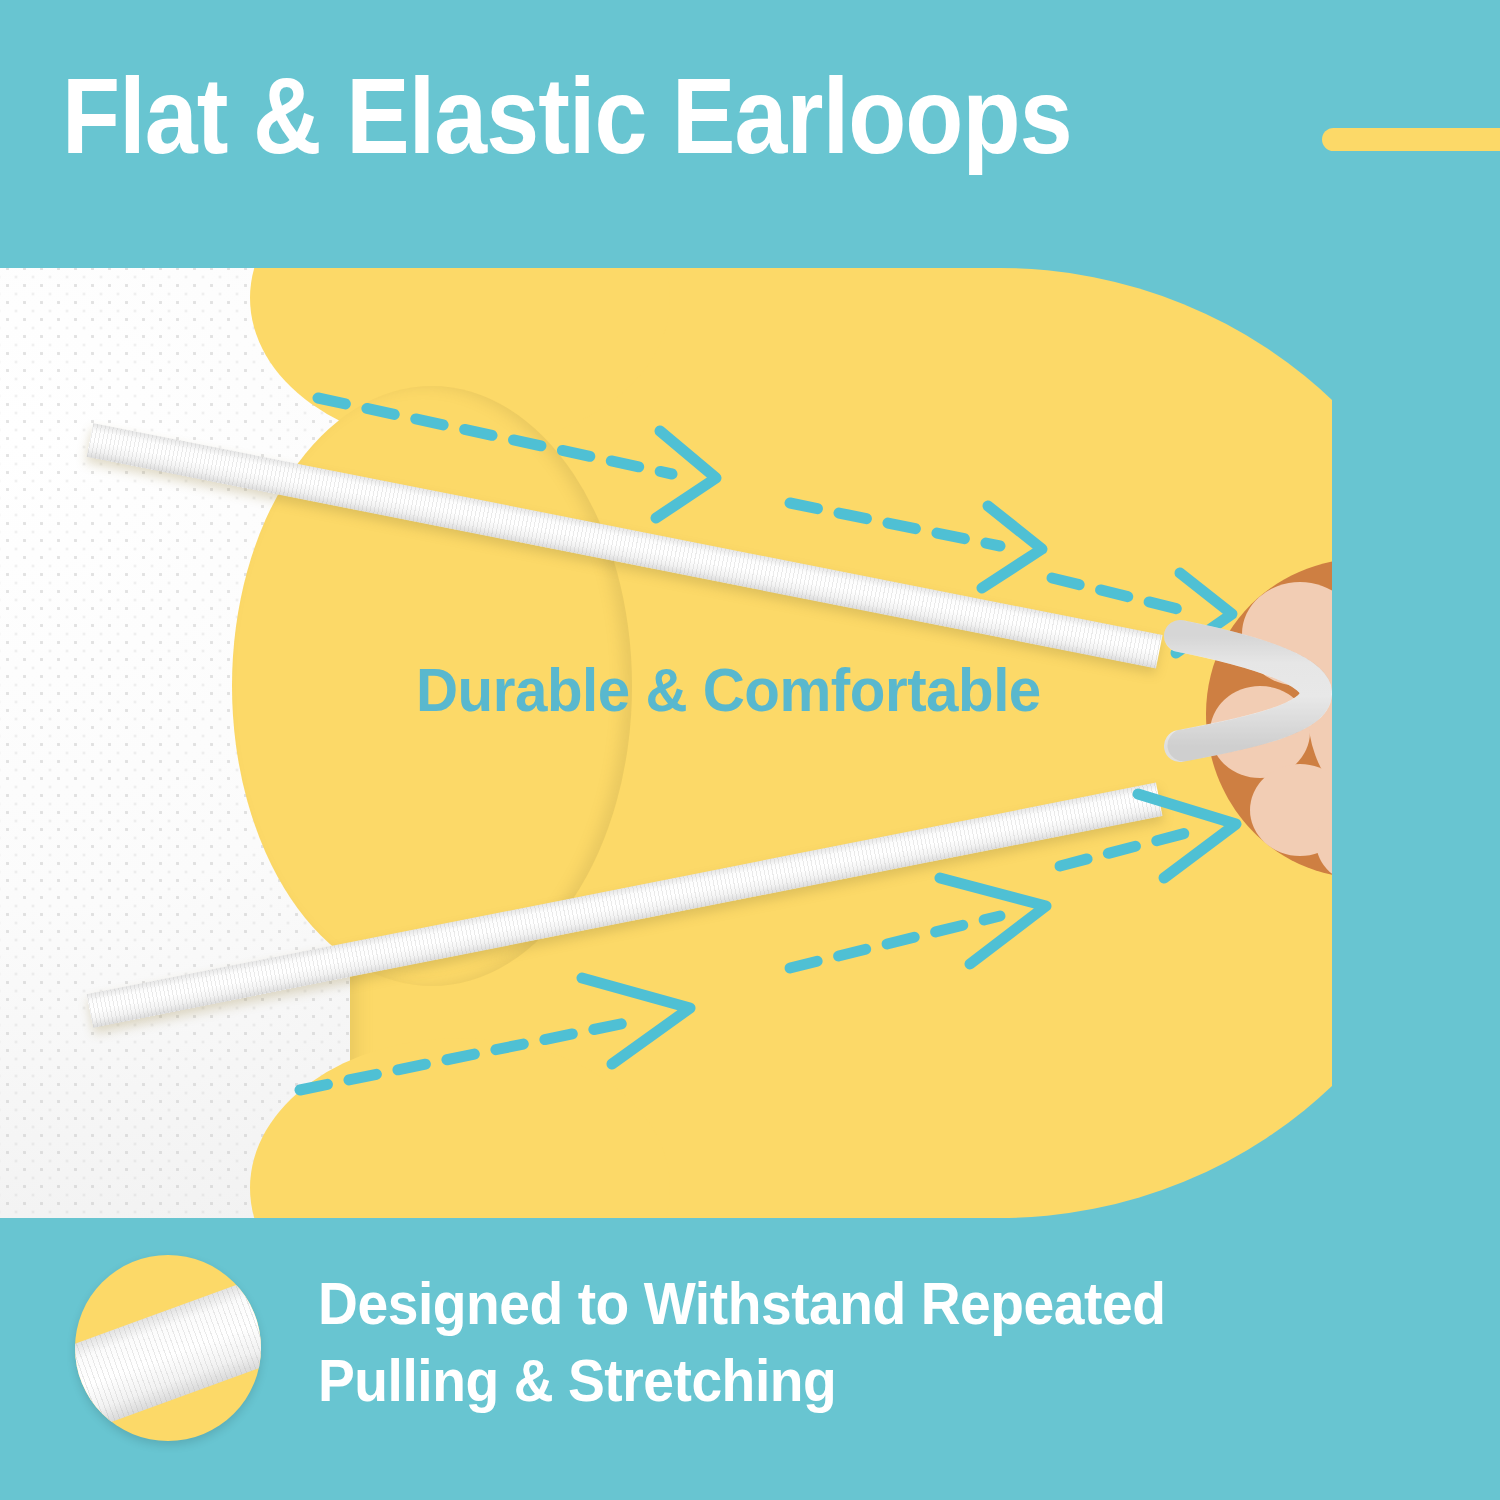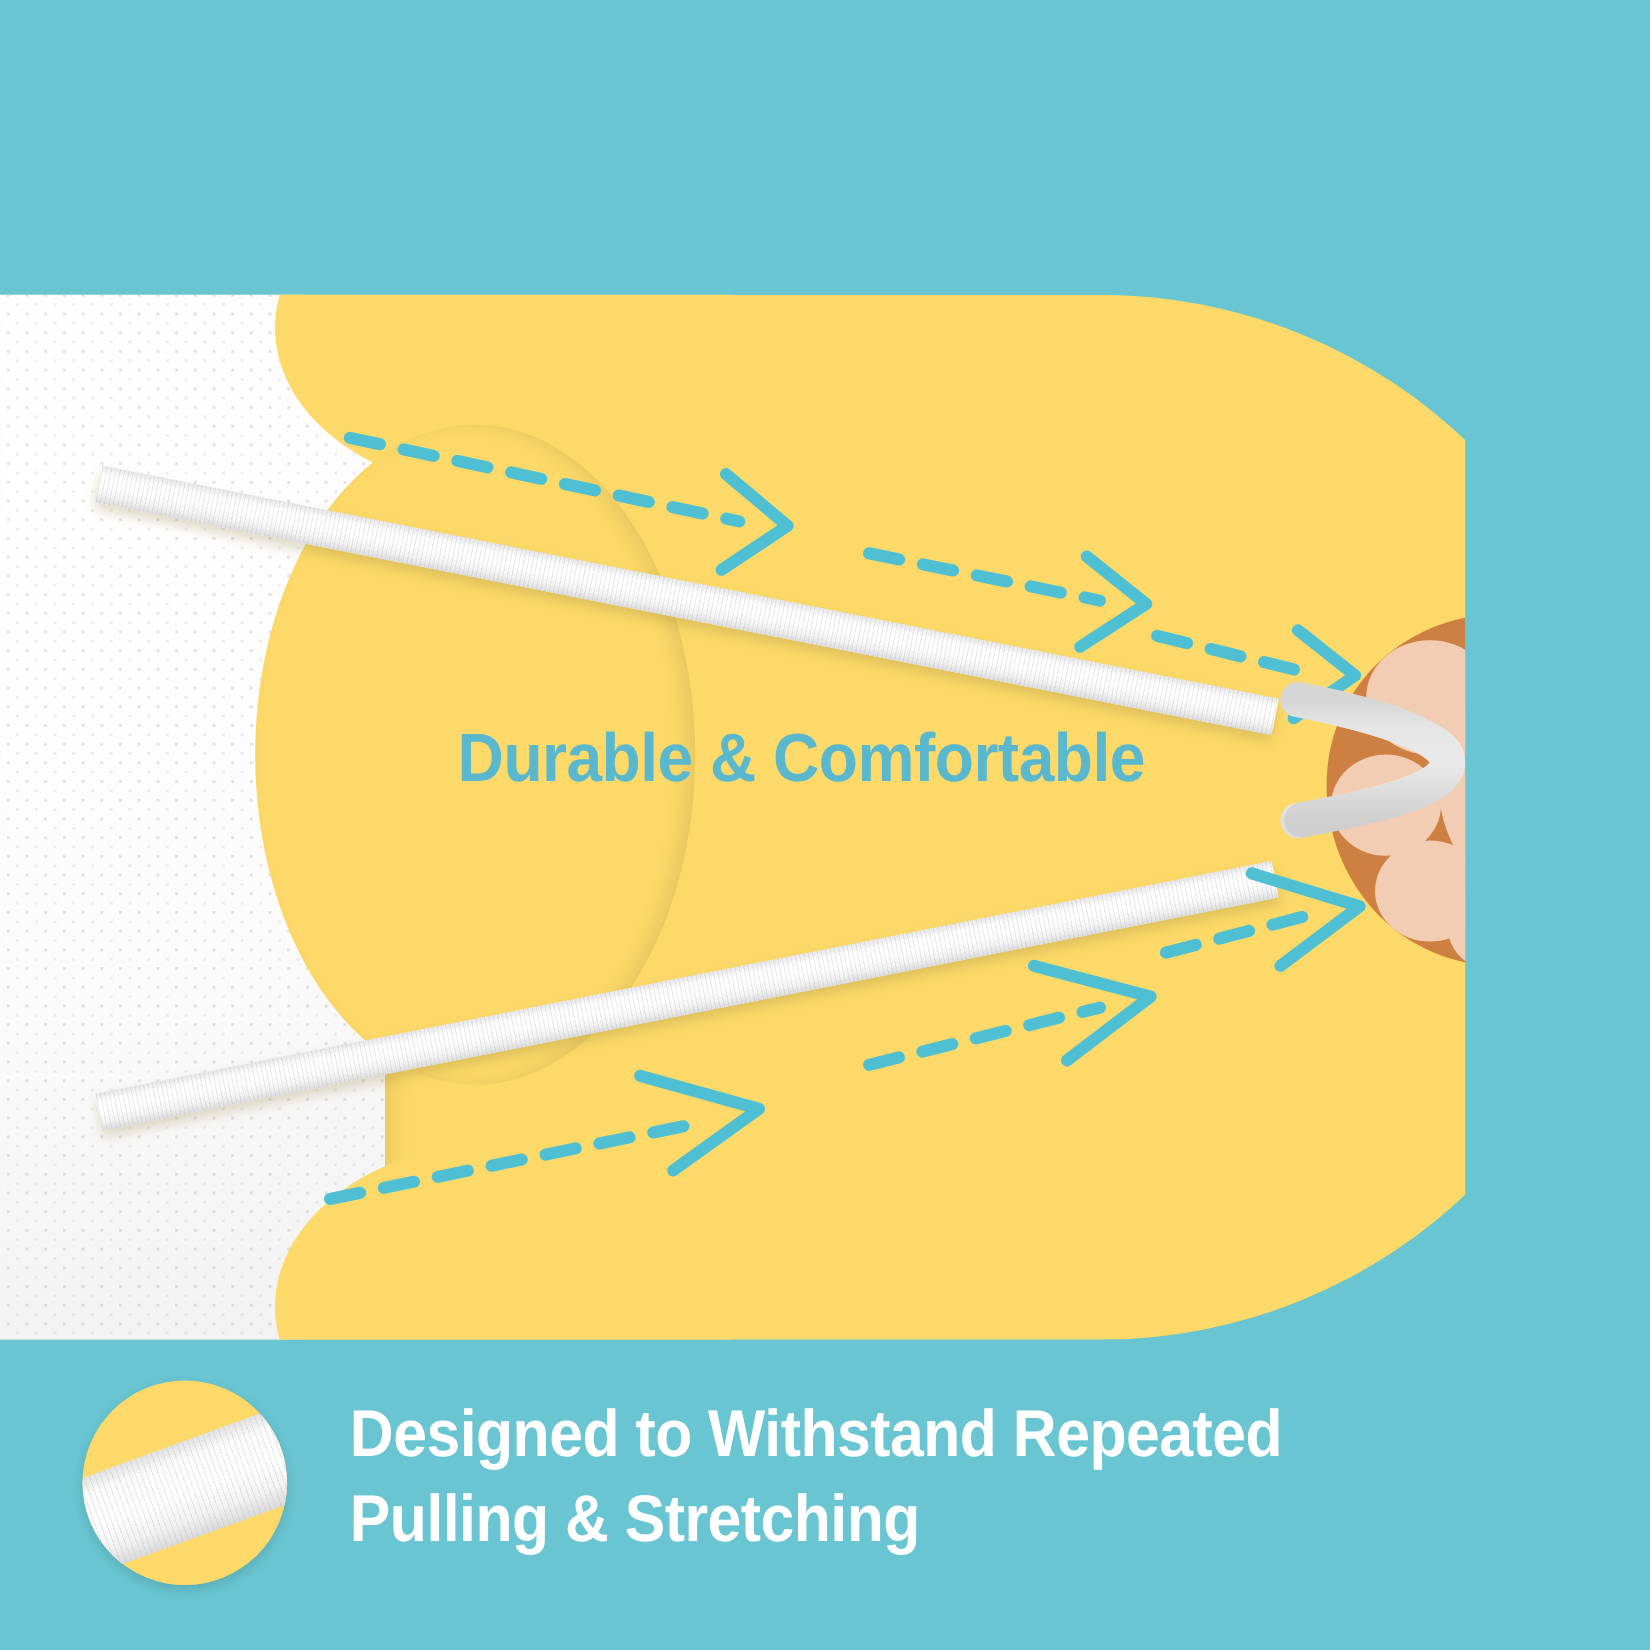--- a/index.html
+++ b/index.html
@@ -368,20 +368,24 @@
             <path d="M 1060 598 L 1190 564" stroke-dasharray="28 22"></path>
             <polyline points="1138,526 1236,556 1164,610"></polyline>
           </g>
         </g>
       </svg>
     </div>
 
     <div class="center-label">Durable &amp; Comfortable</div>
   </div>
 
+  <div class="header">
+    <div class="header-title">Flat &amp; Elastic Earloops</div>
+    <div class="header-rule"></div>
+  </div>
 
   <div class="footer">
     <div class="footer-thumb">
       <div class="footer-thumb-band">
         <div class="footer-thumb-band-tex"></div>
       </div>
     </div>
     <div class="footer-text">
       <span class="l1">Designed to Withstand Repeated</span>
       <span class="l2">Pulling &amp; Stretching</span>

